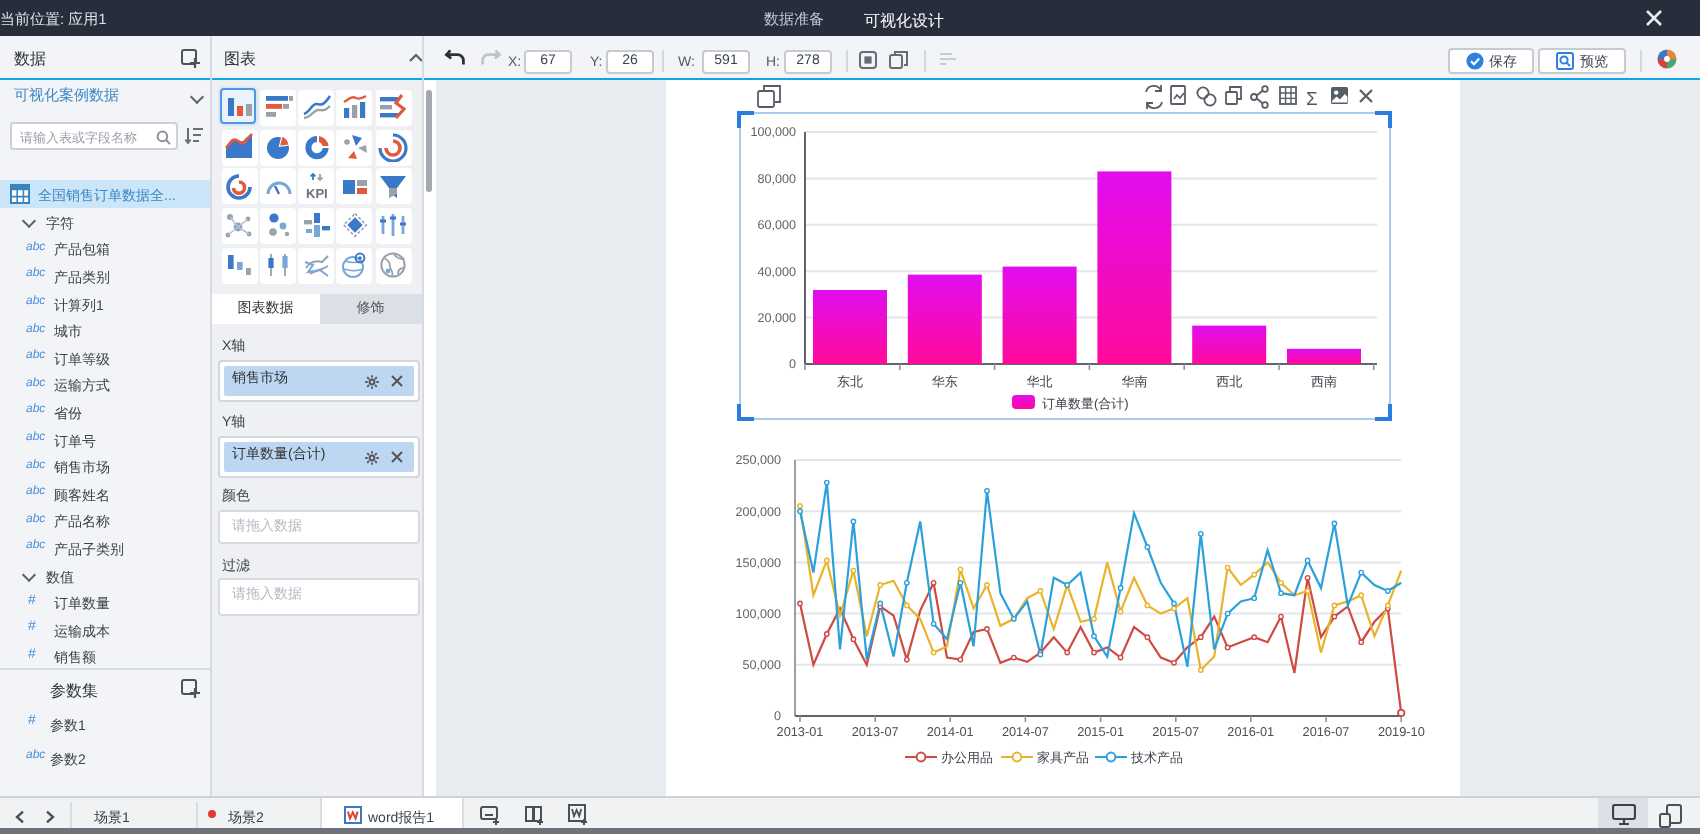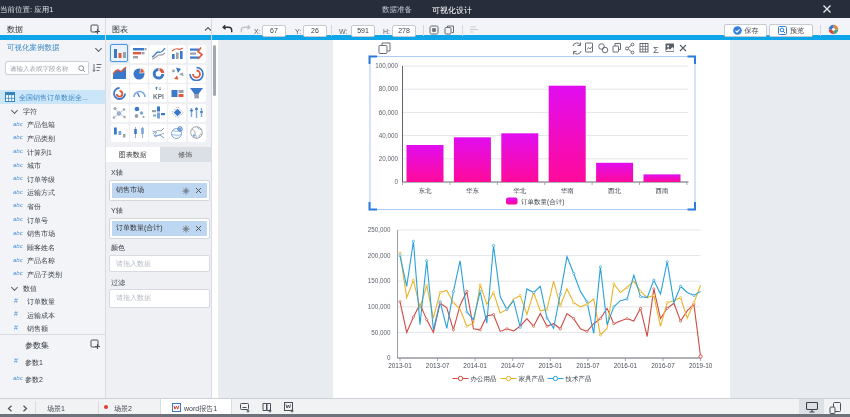--- a/index.html
+++ b/index.html
@@ -1,20 +1,20 @@
 <!DOCTYPE html>
 <html><head><meta charset="utf-8">
 <style>
 *{margin:0;padding:0;box-sizing:border-box;}
 html,body{width:850px;height:417px;overflow:hidden;}
 body{font-family:"Liberation Sans",sans-serif;position:relative;background:#e9ecf1;}
 .abs{position:absolute;}
 .topbar{left:0;top:0;width:850px;height:18px;background:#272d3b;color:#dde0e6;}
 .tb-t{position:absolute;font-size:7px;top:5px;white-space:nowrap;}
-.hdr{top:18px;height:22px;background:#f2f4f7;border-bottom:5px solid #0ea5e9;}
+.hdr{top:18px;height:22px;background:#f2f4f7;border-bottom:1px solid #0ea5e9;}
 .hdr-t{position:absolute;top:6px;font-size:8px;color:#2e333c;white-space:nowrap;}
 .panel{top:40px;background:#f2f4f7;}
 .vline{width:1px;background:#d7dbe1;}
 .row-t{position:absolute;font-size:7px;color:#3c414a;white-space:nowrap;}
 .blue-t{color:#3d87c6;}
 .abc{position:absolute;font-size:6px;color:#4a90d9;font-style:italic;white-space:nowrap;}
 .hash{position:absolute;font-size:7px;color:#4a90d9;white-space:nowrap;}
 .chev{position:absolute;width:5px;height:5px;border-left:1px solid #5a6068;border-bottom:1px solid #5a6068;transform:rotate(-45deg);}
 .inp{position:absolute;top:7px;width:24px;height:12px;background:#fff;border:1px solid #c6cad2;border-radius:2px;font-size:7px;color:#3c414a;text-align:center;line-height:10px;}
 .lbl{position:absolute;top:10px;font-size:7px;color:#555b64;}

